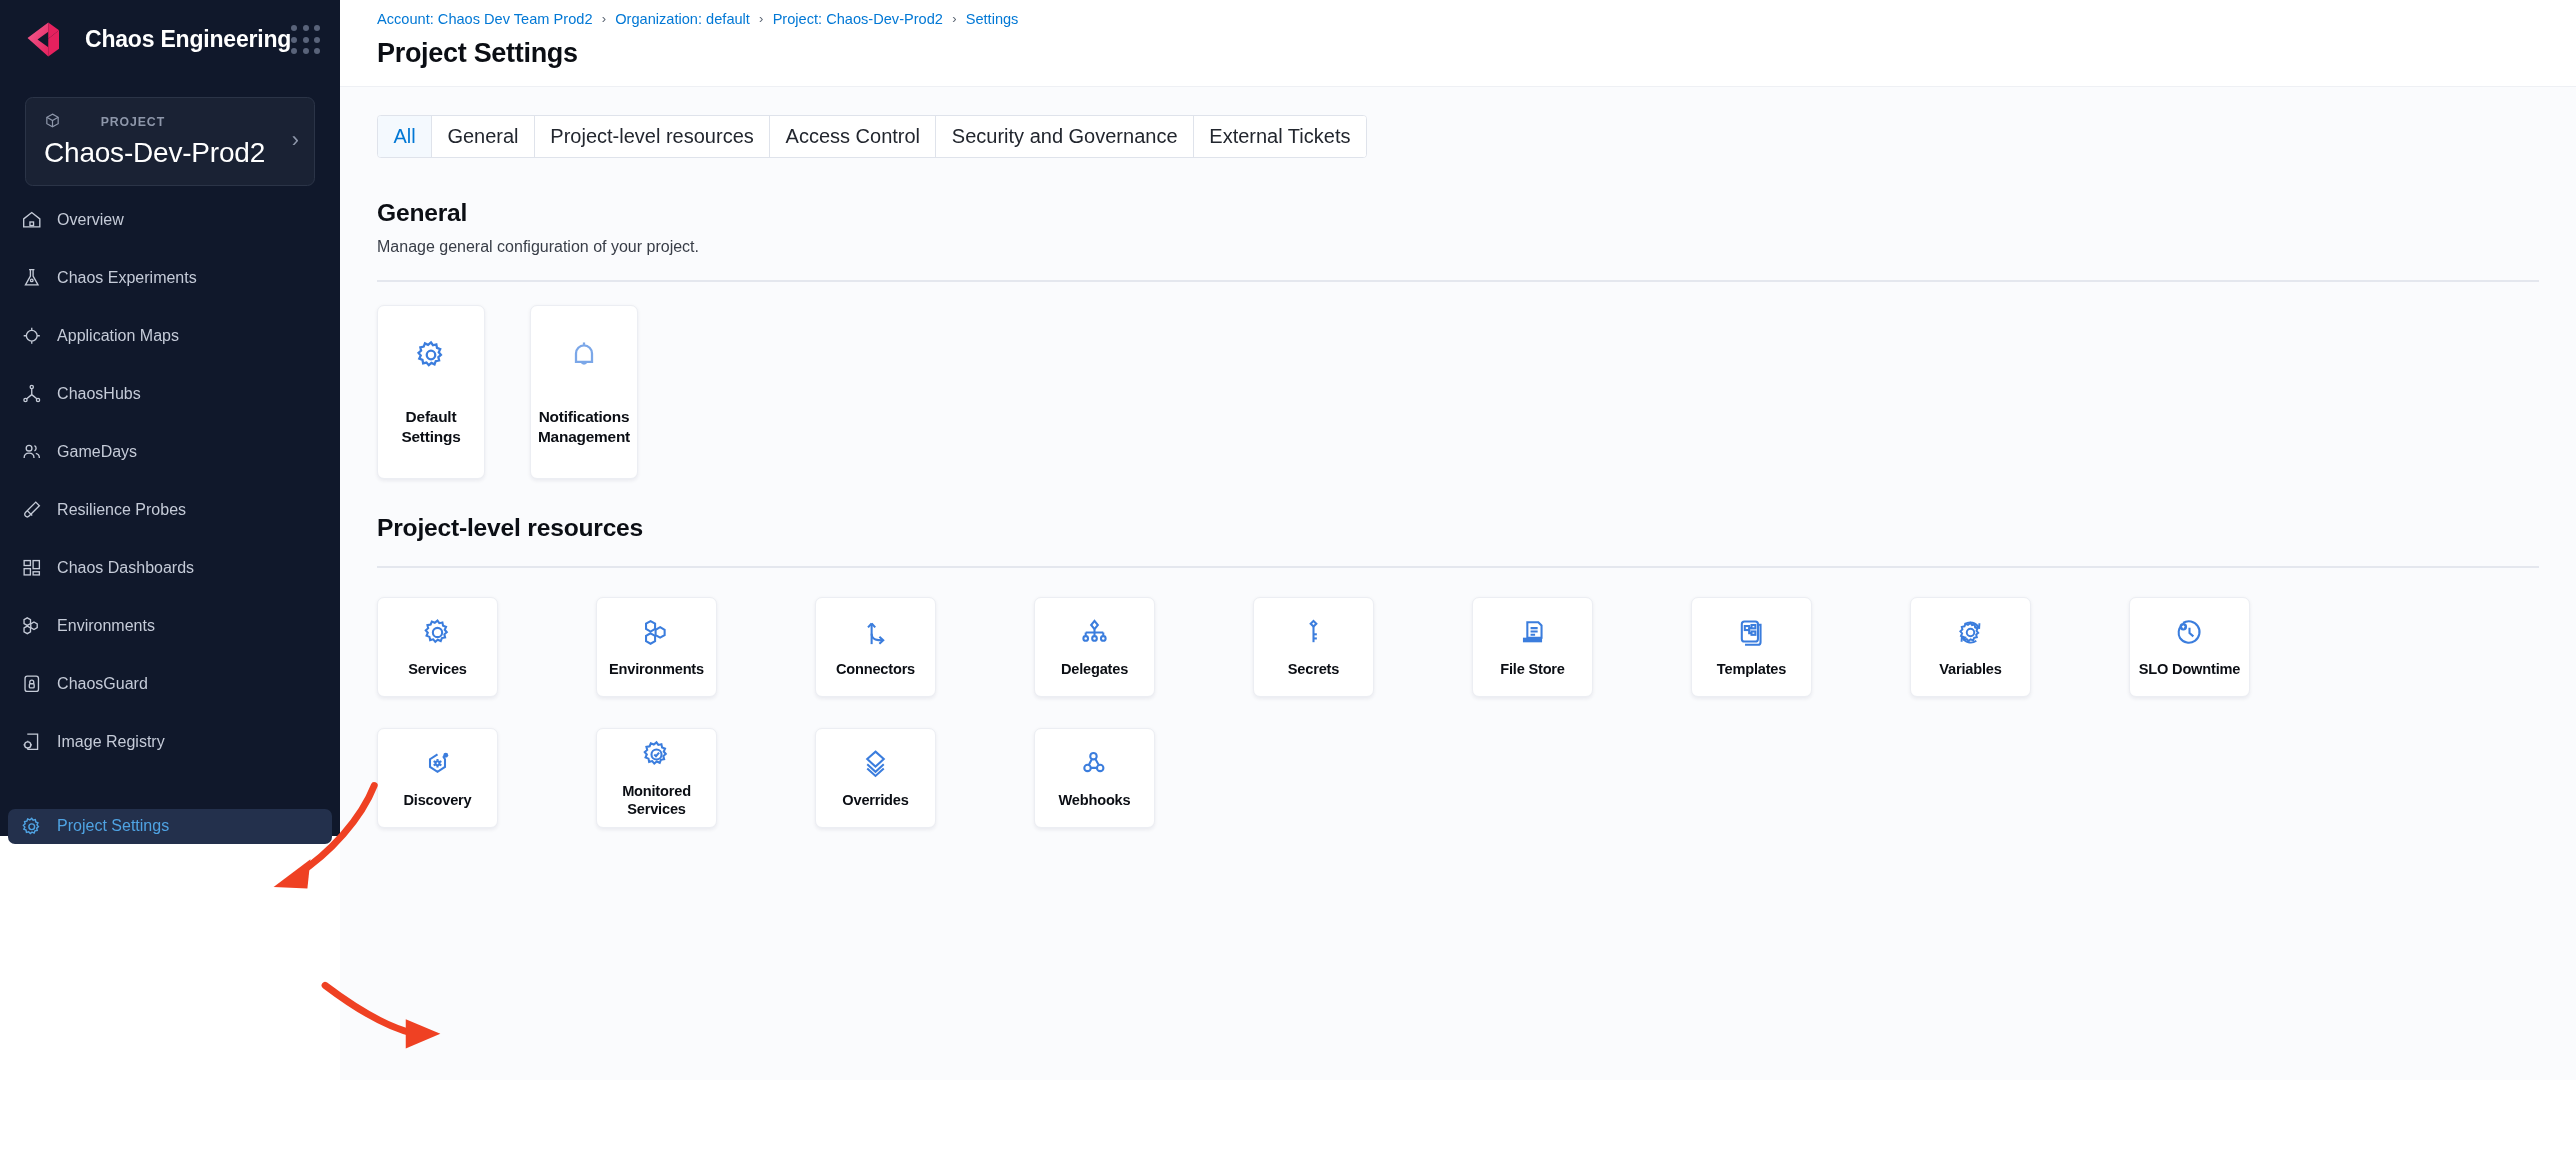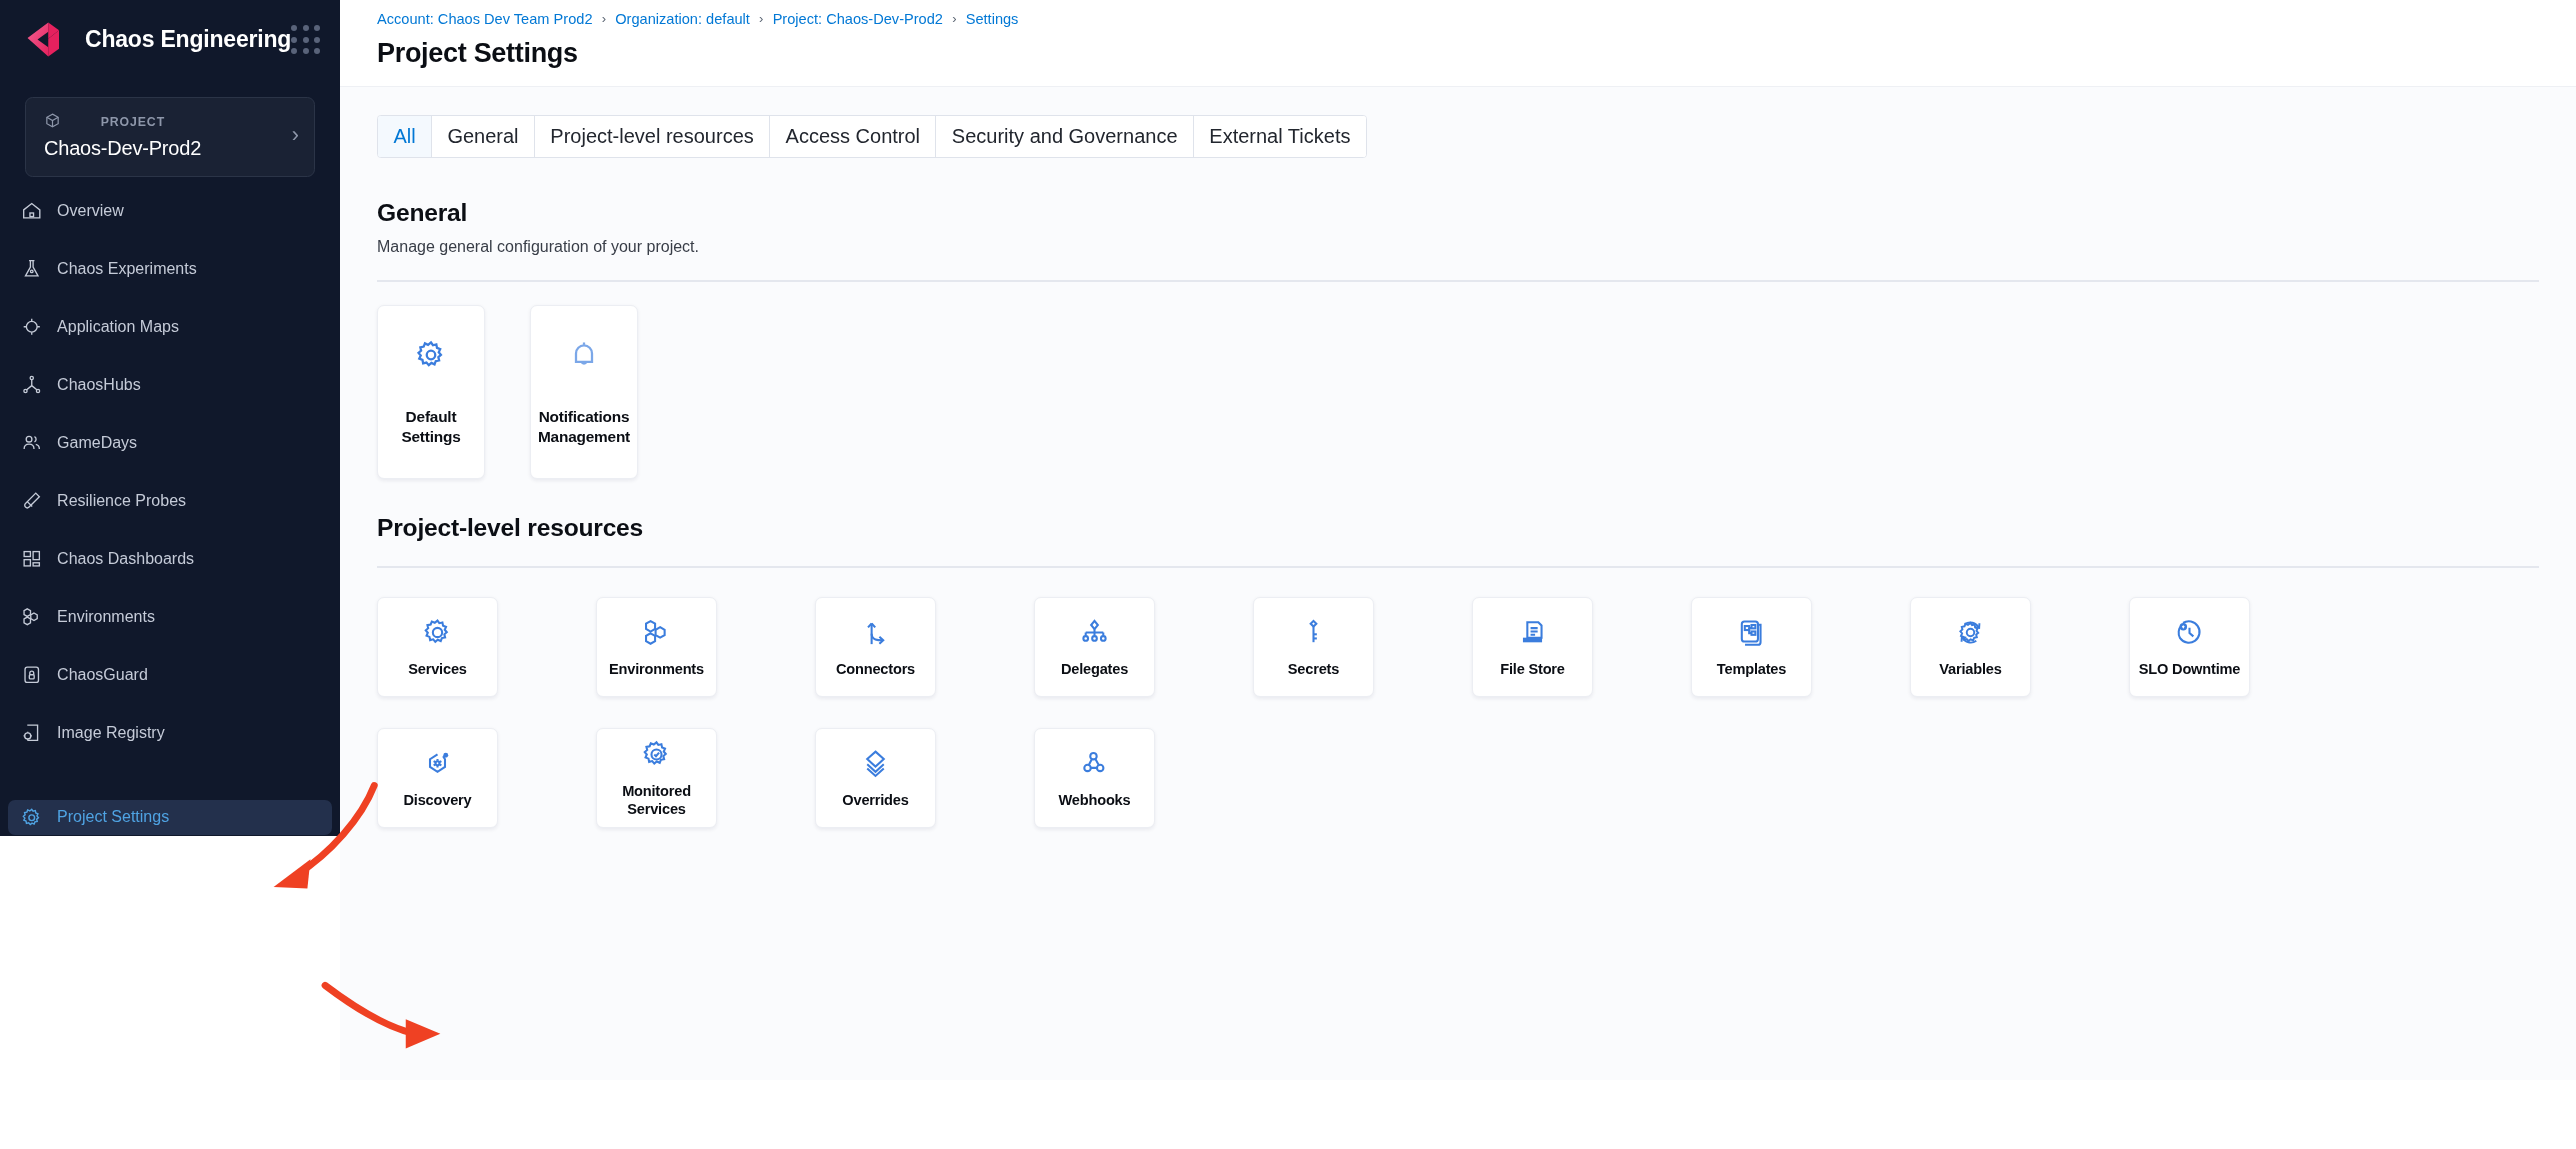--- a/index.html
+++ b/index.html
@@ -46,21 +46,21 @@
     padding: 14px 15.4px 15.4px 18.4px;
     display: flex; align-items: center;
     position: relative;
     cursor: pointer;
   }
   .project-card-body { flex: 1 1 auto; }
   .project-label-row { display: flex; align-items: center; gap: 7.7px; }
   .project-label {
     color: #8e97aa; font-size: 12.3px; font-weight: bold; letter-spacing: 0.9px; padding-left: 32px;
   }
-  .project-value { color: #ffffff; font-size: 20px; margin-top: 5.4px; letter-spacing: -0.2px; }
+  .project-value { color: #ffffff; font-size: 28px; margin-top: 5.4px; letter-spacing: -0.2px; }
   .chev { color: #8e97aa; font-size: 21.5px; line-height: 1; }
 
   .nav { margin-top: 17px; padding: 0 8px; flex: 0 0 auto; }
   .nav-item {
     display: flex; align-items: center;
     height: 35px; margin-bottom: 23px;
     padding: 0 10.8px; border-radius: 7px;
     cursor: pointer; color: #c5cbd8; font-size: 16px;
   }
   .nav-item .ico { width: 26px; flex: 0 0 26px; display:flex; align-items:center; justify-content:center; }

